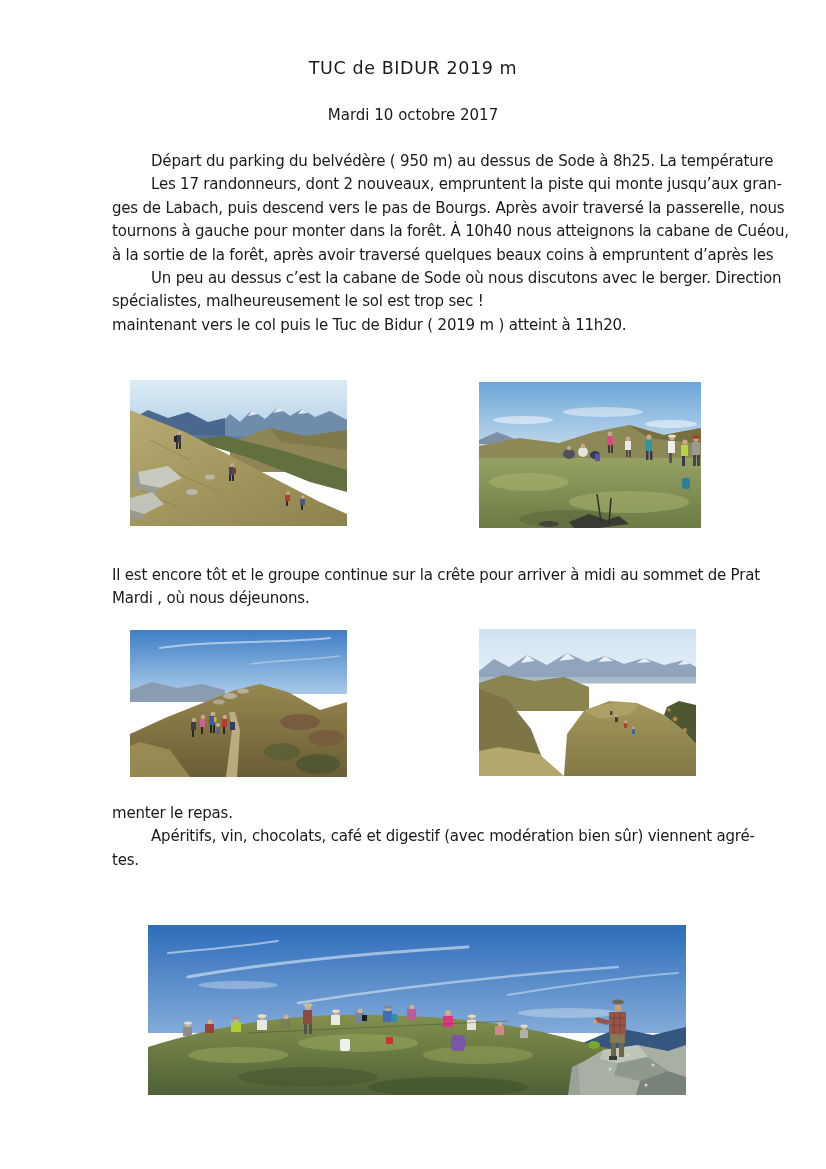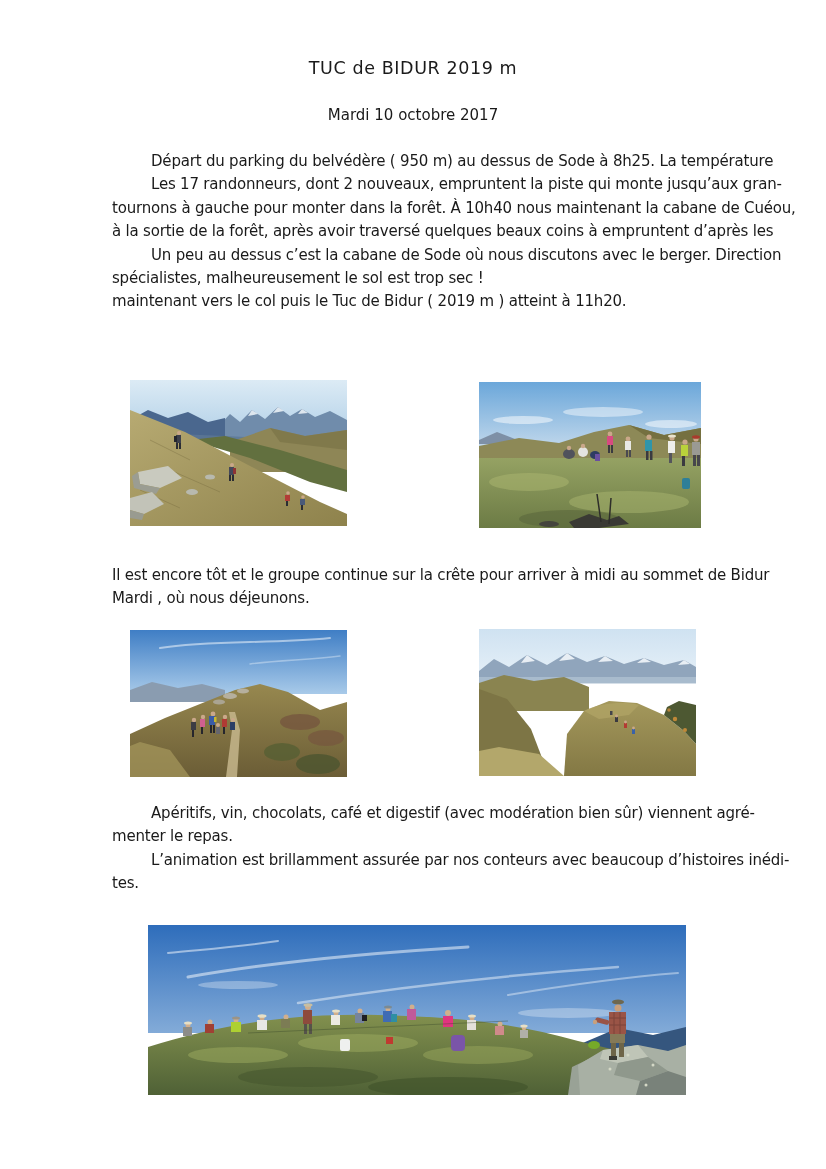--- a/index.html
+++ b/index.html
@@ -34,21 +34,22 @@
 <body>
 
 <div class="page">
 
   <div class="doc-title">TUC de BIDUR 2019 m</div>
   <div class="doc-date">Mardi 10 octobre 2017</div>
 
   <div class="tblock" id="block-1">
     <div class="tline indent">Départ du parking du belvédère ( 950 m) au dessus de Sode à 8h25. La température</div>
     <div class="tline indent">Les 17 randonneurs, dont 2 nouveaux, empruntent la piste qui monte jusqu’aux gran-</div>
-    <div class="tline">tournons à gauche pour monter dans la forêt. À 10h40 nous maintenant la cabane de Cuéou,</div>
+    <div class="tline">ges de Labach, puis descend vers le pas de Bourgs. Après avoir traversé la passerelle, nous</div>
+    <div class="tline">tournons à gauche pour monter dans la forêt. À 10h40 nous atteignons la cabane de Cuéou,</div>
     <div class="tline">à la sortie de la forêt, après avoir traversé quelques beaux coins à empruntent d’après les</div>
     <div class="tline indent">Un peu au dessus c’est la cabane de Sode où nous discutons avec le berger. Direction</div>
     <div class="tline">spécialistes, malheureusement le sol est trop sec !</div>
     <div class="tline">maintenant vers le col puis le Tuc de Bidur ( 2019 m ) atteint à 11h20.</div>
   </div>
 
   <figure class="photo" id="photo-1" title="Randonneurs descendant une pente herbeuse, chaîne de montagnes au fond">
     <svg width="217" height="146" viewBox="0 0 217 146">
       <defs>
         <linearGradient id="p1sky" x1="0" y1="0" x2="0" y2="1">
@@ -153,21 +154,21 @@
         <rect x="116" y="72" width="5" height="7" fill="#6a4fa0"></rect>
         <rect x="203" y="96" width="8" height="11" rx="2" fill="#2e7f98"></rect>
       </g>
       <path d="M90 140 L110 132 128 138 140 134 150 142 120 146 95 146 Z" fill="#3a3a34"></path>
       <path d="M118 112 L122 140 M132 116 L130 142" stroke="#2e2e2a" stroke-width="1.5" fill="none"></path>
       <ellipse cx="70" cy="142" rx="10" ry="3" fill="#44443c"></ellipse>
     </svg>
   </figure>
 
   <div class="tblock" id="block-2">
-    <div class="tline">Il est encore tôt et le groupe continue sur la crête pour arriver à midi au sommet de Bidur</div>
+    <div class="tline">Il est encore tôt et le groupe continue sur la crête pour arriver à midi au sommet de Prat</div>
     <div class="tline">Mardi , où nous déjeunons.</div>
   </div>
 
   <figure class="photo" id="photo-3" title="Le groupe chemine sur la crête sous un ciel bleu">
     <svg width="217" height="147" viewBox="0 0 217 147">
       <defs>
         <linearGradient id="p3sky" x1="0" y1="0" x2="0" y2="1">
             <stop offset="0" stop-color="#3f7ec5"></stop>
             <stop offset="1" stop-color="#a8cae9"></stop>
           </linearGradient>
@@ -244,23 +245,22 @@
         <rect x="145" y="94" width="3" height="5" fill="#b33a32"></rect>
           <circle cx="146.5" cy="93" r="1.4" fill="#caa88a"></circle>
         <rect x="153" y="100" width="3" height="5" fill="#3a62a8"></rect>
           <circle cx="154.5" cy="99" r="1.4" fill="#caa88a"></circle>
         <rect x="131" y="82" width="2.5" height="4" fill="#44444a"></rect>
       </g>
     </svg>
   </figure>
 
   <div class="tblock" id="block-3">
+    <div class="tline">menter le repas.</div>
     <div class="tline indent">Apéritifs, vin, chocolats, café et digestif (avec modération bien sûr) viennent agré-</div>
-    <div class="tline">menter le repas.</div>
-    <div class="tline indent">L’animation est brillamment assurée par nos conteurs avec beaucoup d’histoires inédi-</div>
     <div class="tline">tes.</div>
   </div>
 
   <figure class="photo" id="photo-5" title="Le groupe déjeune au sommet, un conteur assis sur les rochers">
     <svg width="538" height="170" viewBox="0 0 538 170">
       <defs>
         <linearGradient id="p5sky" x1="0" y1="0" x2="0" y2="1">
             <stop offset="0" stop-color="#2e6dbb"></stop>
             <stop offset="1" stop-color="#83abd8"></stop>
           </linearGradient>

